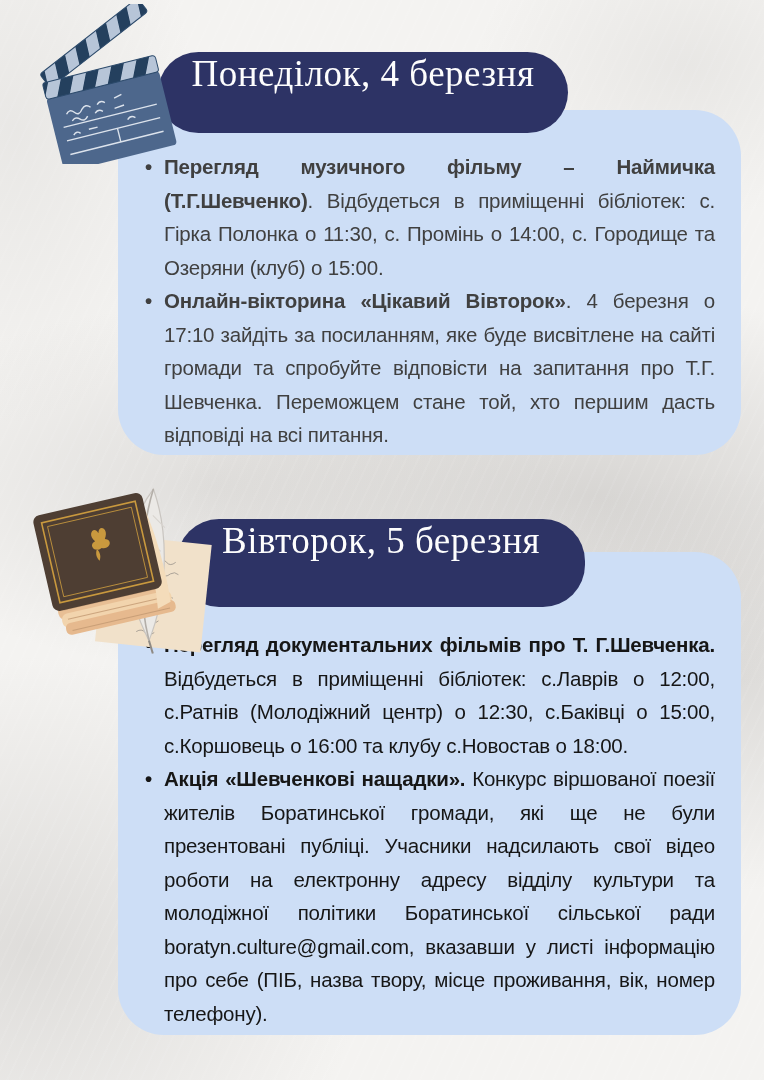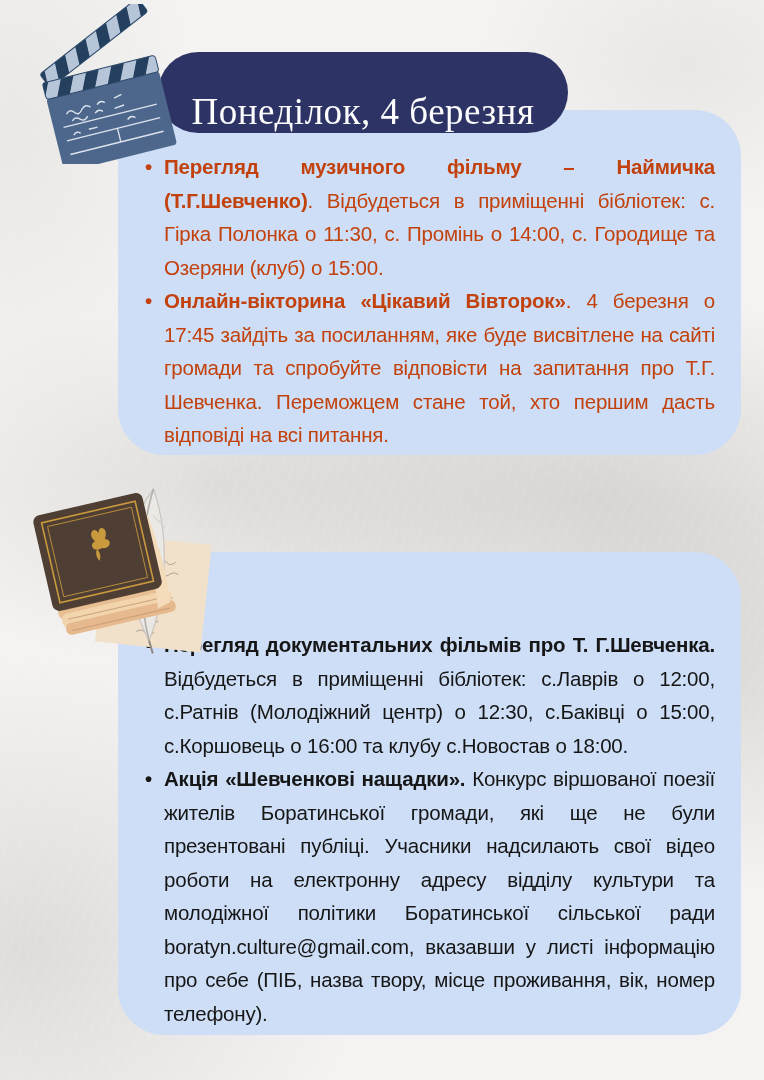--- a/index.html
+++ b/index.html
@@ -43,21 +43,21 @@
     border-radius:46px;
     z-index:2;
   }
   #card-monday{left:118px;top:110px;width:623px;height:345px;}
   #card-tuesday{left:118px;top:552px;width:623px;height:483px;}
 
   .day-pill{
     position:absolute;
     background:var(--pill-bg,#2d3365);
     border-radius:42px;
-    display:flex;align-items:flex-end;justify-content:center;
+    display:flex;align-items:flex-start;justify-content:center;
     z-index:4;
   }
   #pill-monday{left:158px;top:52px;width:410px;height:81px;}
   #pill-tuesday{left:177px;top:519px;width:408px;height:88px;}
   .day-pill .day-title{
     font-family:"Liberation Serif", serif;
     font-size:37px;
     color:#fdfdfd;
     letter-spacing:.5px;
     white-space:nowrap;
@@ -118,23 +118,23 @@
           <path d="M40 110 h96 M40 124 h96 M40 138 h96"></path>
           <path d="M50 106 q4 -4 8 0 q4 4 8 -1 M74 104 q4 -4 8 0 M94 104 l10 -1"></path>
           <path d="M48 120 q4 -4 7 0 M64 118 l9 0 M104 118 q4 -4 8 0"></path>
           <path d="M92 124 v14"></path>
         </g>
       </g>
     </svg>
   </div>
 
   <section class="day-card" id="card-monday" style="--card-bg: #cddef6;">
-    <ul class="events" style="color: #c2410c;">
+    <ul class="events" style="color: #404040;">
       <li><span class="evt-title">Перегляд музичного фільму – Наймичка (Т.Г.Шевченко)</span><span class="evt-desc">. Відбудеться в приміщенні бібліотек: с. Гірка Полонка о 11:30, с. Промінь о 14:00, с. Городище та Озеряни (клуб) о 15:00.</span></li>
-      <li><span class="evt-title">Онлайн-вікторина «Цікавий Вівторок»</span><span class="evt-desc">. 4 березня о 17:45 зайдіть за посиланням, яке буде висвітлене на сайті громади та спробуйте відповісти на запитання про Т.Г. Шевченка. Переможцем стане той, хто першим дасть відповіді на всі питання.</span></li>
+      <li><span class="evt-title">Онлайн-вікторина «Цікавий Вівторок»</span><span class="evt-desc">. 4 березня о 17:10 зайдіть за посиланням, яке буде висвітлене на сайті громади та спробуйте відповісти на запитання про Т.Г. Шевченка. Переможцем стане той, хто першим дасть відповіді на всі питання.</span></li>
     </ul>
   </section>
   <div class="day-pill" id="pill-monday" style="--pill-bg: #2d3365;">
     <span class="day-title" style="color: rgb(253, 253, 253);">Понеділок, 4 березня</span>
   </div>
 
   <div class="icon-wrap" id="book">
     <svg width="196" height="180" viewBox="0 0 196 180" xmlns="http://www.w3.org/2000/svg">
 
       <g transform="rotate(6 120 120)">
@@ -166,14 +166,17 @@
       </g>
     </svg>
   </div>
 
   <section class="day-card" id="card-tuesday" style="--card-bg: #cddef6;">
     <ul class="events" style="color: rgb(22, 22, 22);">
       <li><span class="evt-title">Перегляд документальних фільмів про Т. Г.Шевченка.</span><span class="evt-desc"> Відбудеться в приміщенні бібліотек: с.Лаврів о 12:00, с.Ратнів (Молодіжний центр) о 12:30, с.Баківці о 15:00, с.Коршовець о 16:00 та клубу с.Новостав о 18:00.</span></li>
       <li><span class="evt-title">Акція «Шевченкові нащадки».</span><span class="evt-desc"> Конкурс віршованої поезії жителів Боратинської громади, які ще не були презентовані публіці. Учасники надсилають свої відео роботи на електронну адресу відділу культури та молодіжної політики Боратинської сільської ради boratyn.culture@gmail.com, вказавши у листі інформацію про себе (ПІБ, назва твору, місце проживання, вік, номер телефону).</span></li>
     </ul>
   </section>
+  <div class="day-pill" id="pill-tuesday" style="--pill-bg: #2d3365;">
+    <span class="day-title" style="color: rgb(253, 253, 253);">Вівторок, 5 березня</span>
+  </div>
 
 </div>
 
 </body></html>

